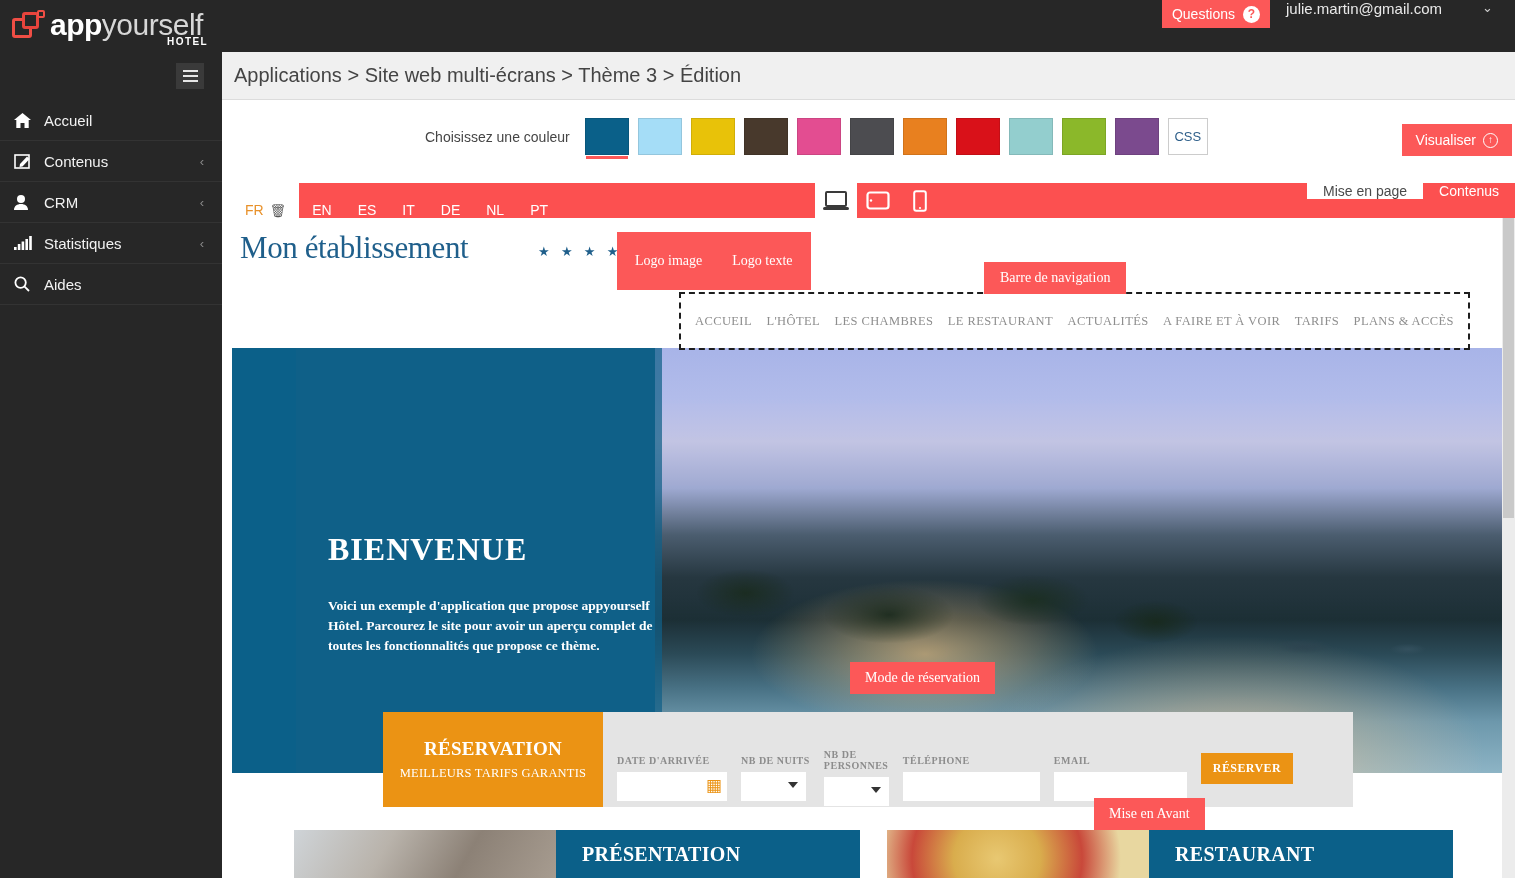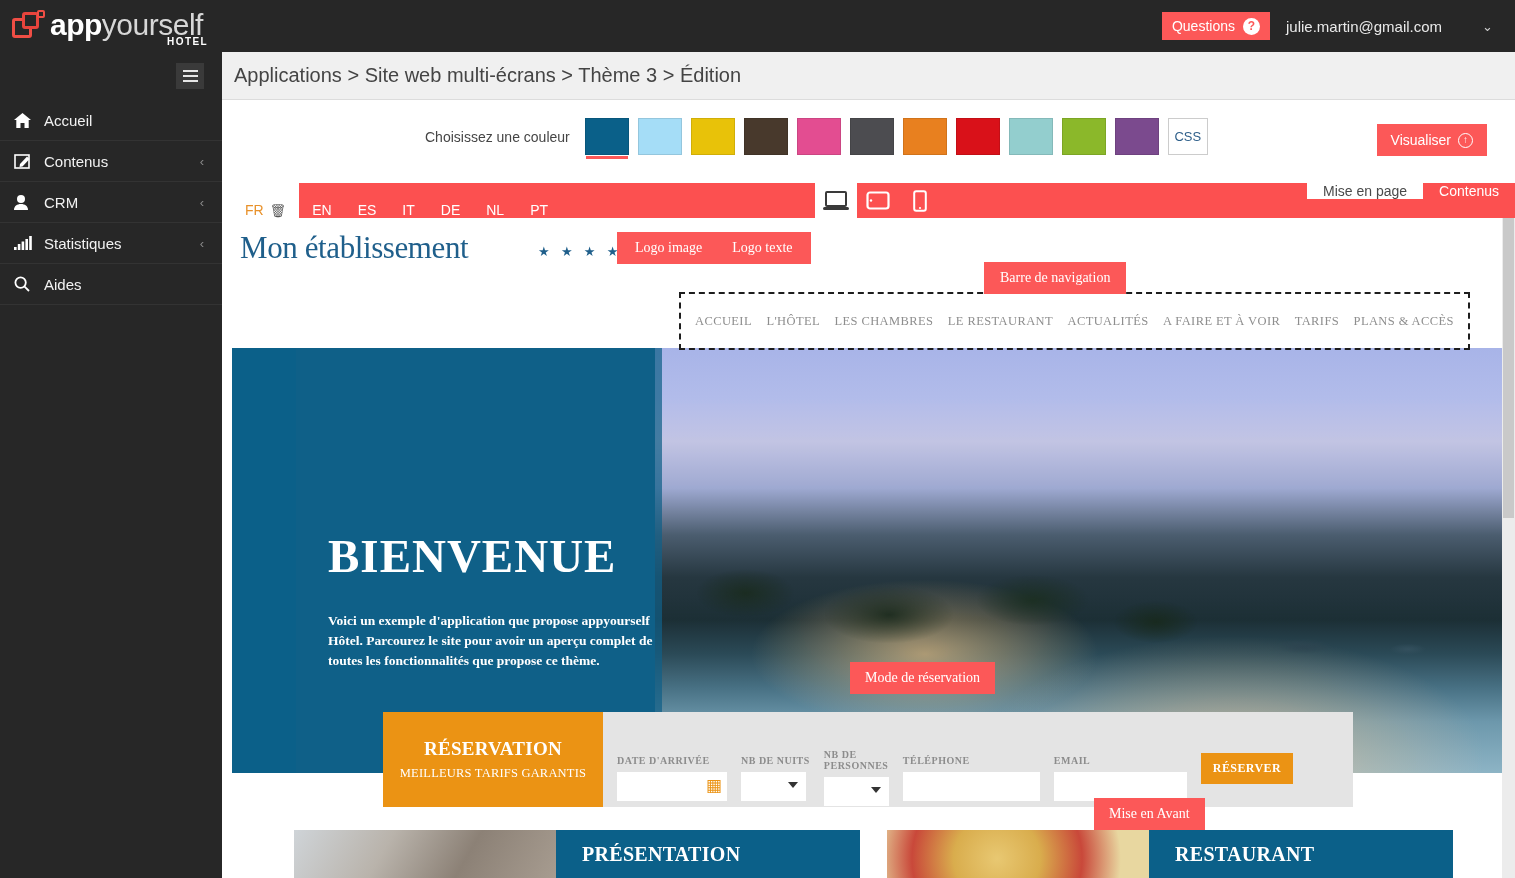--- a/index.html
+++ b/index.html
@@ -66,21 +66,21 @@
   .nav-ico svg { display:block; }
   .nav-label { margin-left: 4px; }
   .nav-chev {
     position: absolute; right: 18px; color: #8a8a8a; font-size: 13px;
   }
 
   
   #topbar {
     position: absolute; left: 222px; top: 0; width: 1293px; height: 52px;
     background: #272727; z-index: 20;
-    display: flex; align-items: center; justify-content: flex-end;
+    display: flex; justify-content: flex-end;
   }
   .questions-btn {
     background: #fc5858; color: #fff; font-size: 14px;
     height: 28px; padding: 0 10px; display: flex; align-items: center; gap: 8px;
     cursor: pointer; margin-right: 16px;
   }
   .q-circle {
     width: 17px; height: 17px; border-radius: 50%; background:#fff; color:#fc5858;
     font-size: 12px; font-weight: bold; display:flex; align-items:center; justify-content:center;
   }
@@ -105,21 +105,21 @@
   .swatch { width: 44px; height: 37px; cursor: pointer; position: relative; border: 1px solid rgba(0,0,0,0.10); }
   .swatch.selected::after {
     content:''; position: absolute; left: 0; right: 0; bottom: -5px; height: 3px; background: #fc5858;
   }
   .css-btn {
     width: 40px; height: 37px; border: 1px solid #ccc; background:#fff;
     display:flex; align-items:center; justify-content:center;
     color:#2e5f8a; font-size: 13px; cursor: pointer; margin-left: 9px;
   }
   .visualiser {
-    position: absolute; right: 28px; top: 24px;
+    position: absolute; right: 3px; top: 24px;
     background: #fc5858; color:#fff; font-size:14px;
     padding: 8px 14px; display:flex; align-items:center; gap:7px; cursor:pointer;
   }
   .vis-circle {
     width: 15px; height:15px; border-radius:50%; border:1.4px solid #fff;
     display:flex;align-items:center;justify-content:center;font-size:10px;line-height:1;
   }
 
   
   #langbar {
@@ -154,21 +154,21 @@
   }
   .site-header { position: relative; height: 130px; }
   .site-title {
     position:absolute; left: 8px; top: 12px;
     font-size: 31px; color: #1f5f8b; letter-spacing: -0.4px;
   }
   .stars { position:absolute; left: 306px; top: 26px; color:#1f5f8b; font-size:13px; letter-spacing: 4px;}
   .logo-badge {
     position:absolute; left: 385px; top: 14px;
     background:#fc5858; color:#fff; font-size:14px;
-    display:flex; gap: 30px; padding: 8px 18px; cursor:pointer;
+    display:flex; gap: 30px; padding: 21px 18px; cursor:pointer;
   }
   .nav-badge {
     position:absolute; left: 752px; top: 44px;
     background:#fc5858; color:#fff; font-size:14px;
     padding: 8px 16px; cursor:pointer; z-index:4;
   }
   .navbox {
     position:absolute; left: 447px; top: 74px; right: 45px; height: 58px;
     border: 2px dashed #1d1d1d; display:flex; align-items:center;
     justify-content: space-between; padding: 0 14px; z-index:3;
@@ -210,21 +210,21 @@
   .hero-overlay-left {
     position:absolute; left:0; top:0; width: 33%; height:100%;
     background:#0b6089;
   }
   .hero-tint {
     position:absolute; left:5%; top:0; width: 28.5%; height:100%;
     background: rgba(16,95,136,0.72);
   }
   .hero-text { position:absolute; left: 96px; top: 185px; width: 330px; z-index:3; }
   .hero-title {
-    color:#fff; font-size: 47px; font-weight:bold; letter-spacing: 1px; line-height:1;
+    color:#fff; font-size: 32px; font-weight:bold; letter-spacing: 1px; line-height:1;
   }
   .hero-body {
     color:#fff; font-size:13.5px; font-weight:bold; line-height: 20px; margin-top: 31px;
   }
   .resa-badge {
     position:absolute; left: 618px; top: 444px; z-index: 9;
     background:#fc5858; color:#fff; font-size:14px; padding:8px 15px; cursor:pointer;
   }
 
   

